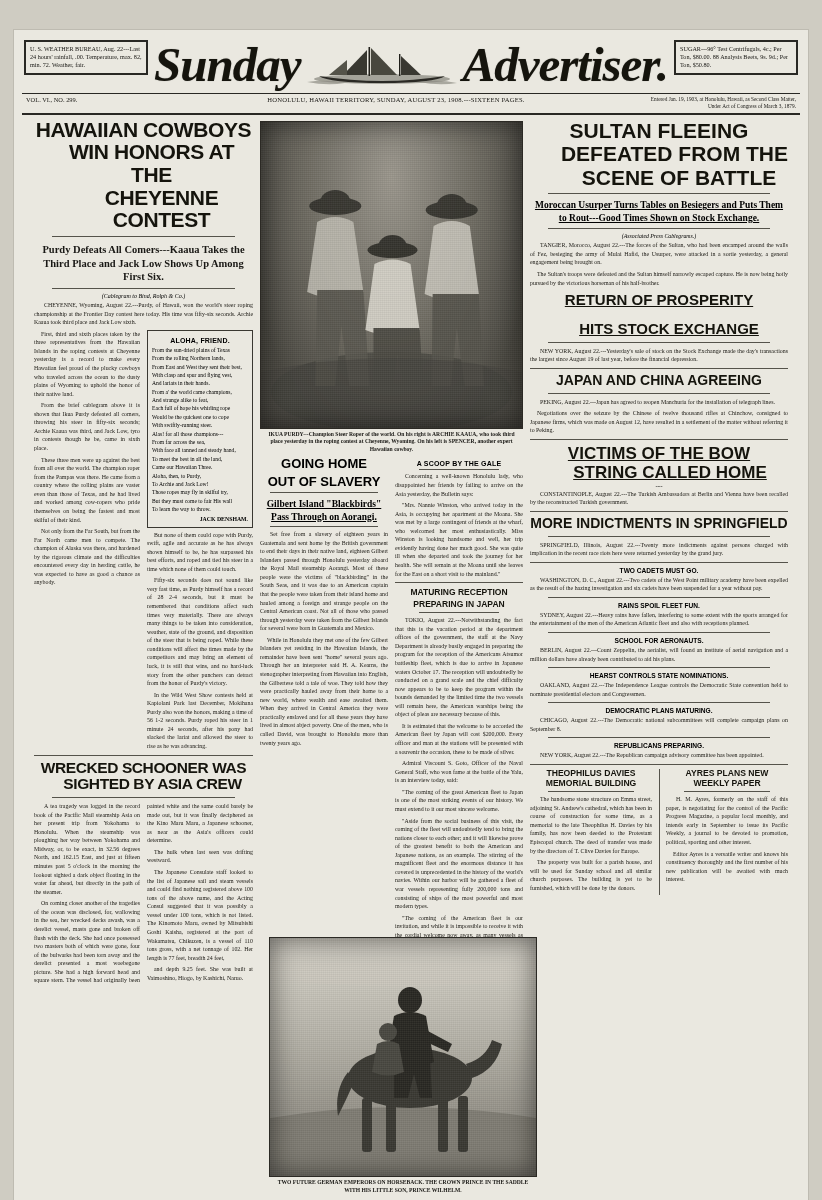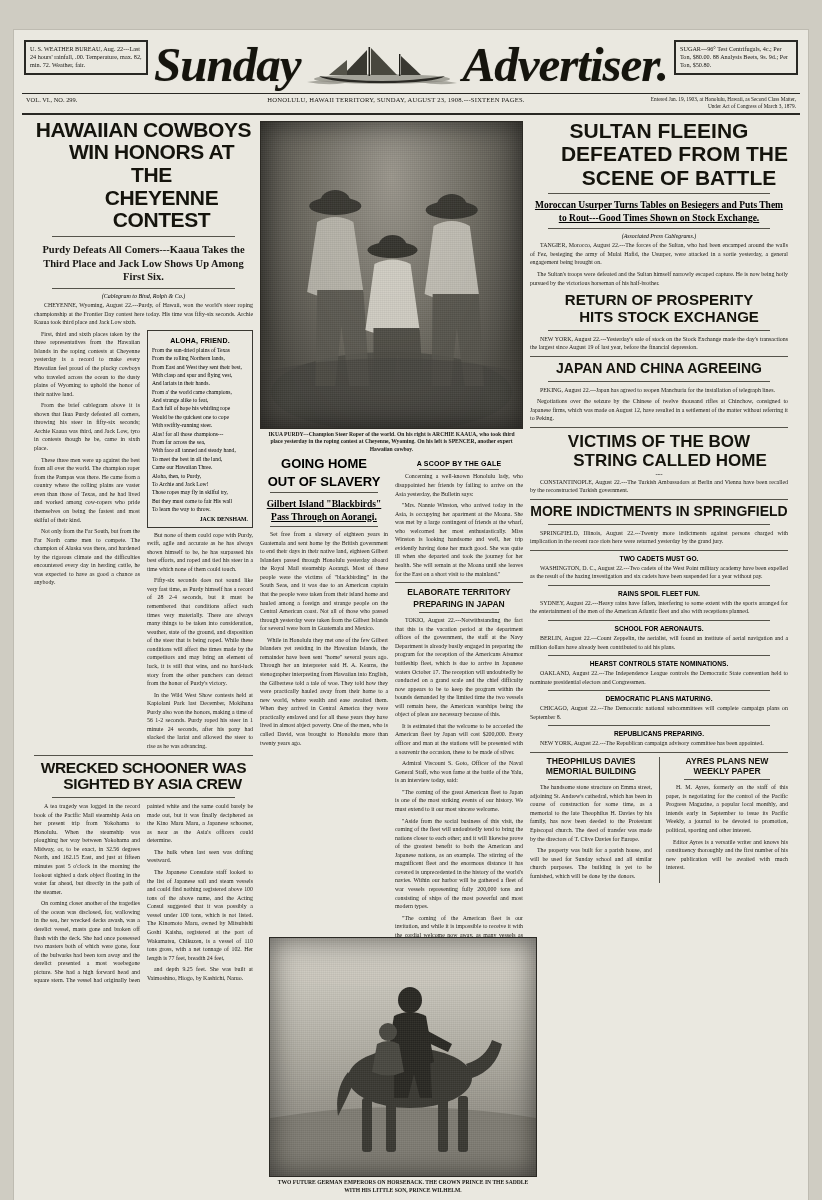--- a/index.html
+++ b/index.html
@@ -95,21 +95,21 @@
     font-family:"Liberation Sans",sans-serif;margin-bottom:3px;
   }
   .sig{text-align:right;font-size:5.8px;font-weight:bold;margin:2px 0;}
   .center{text-align:center;}
   
   .rhl{
     text-align:center;font-weight:bold;font-family:"Liberation Sans",sans-serif;
     color:#17160f;line-height:1.12;
   }
   .rhl-a{font-size:21px;}
-  .rhl-b{font-size:15px;}
+  .rhl-b{font-size:15px;text-decoration:underline;}
   .rhl-c{font-size:14px;}
   .rhl-d{font-size:14px;}
   .rhl-e{font-size:8.6px;}
   .dek{
     text-align:center;font-weight:bold;font-size:9.5px;line-height:1.32;
     margin:5px 0 3px 0;
     text-decoration:underline;
   }
   .smallcap{font-size:5.8px;text-align:center;font-style:italic;margin:2px 0;}
   
@@ -279,21 +279,21 @@
             <p class="txt first">Set free from a slavery of eighteen years in Guatemala and sent home by the British government to end their days in their native land, eighteen Gilbert Islanders passed through Honolulu yesterday aboard the Royal Mail steamship Aorangi. Most of these people were the victims of "blackbirding" in the South Seas, and it was due to an American captain that the people were taken from their island home and hauled among a foreign and strange people on the Central American coast. Not all of those who passed through yesterday were taken from the Gilbert Islands for several were born in Guatemala and Mexico.</p>
             <p class="txt">While in Honolulu they met one of the few Gilbert Islanders yet residing in the Hawaiian Islands, the remainder have been sent "home" several years ago. Through her an interpreter said H. A. Kearns, the stenographer interpreting from Hawaiian into English, the Gilbertese told a tale of woe. They told how they were practically hauled away from their home to a new world, where wealth and ease awaited them. When they arrived in Central America they were practically enslaved and for all these years they have lived in almost abject poverty. One of the men, who is called David, was brought to Honolulu more than twenty years ago.</p>
           </div>
           <div style="width:128px;">
             <div class="minihead">A SCOOP BY THE GALE</div>
             <div class="hrthin" style="margin:2px 24px;"></div>
             <p class="txt first">Concerning a well-known Honolulu lady, who disappointed her friends by failing to arrive on the Asia yesterday, the Bulletin says:</p>
             <p class="txt">"Mrs. Nannie Winston, who arrived today in the Asia, is occupying her apartment at the Moana. She was met by a large contingent of friends at the wharf, who welcomed her most enthusiastically. Miss Winston is looking handsome and well, her trip evidently having done her much good. She was quite ill when she departed and took the journey for her health. She will remain at the Moana until she leaves for the East on a short visit to the mainland."</p>
             <p class="txt"></p>
             <div class="hrfull"></div>
-            <div class="subhead">ELABORATE TERRITORY</div>
+            <div class="subhead">MATURING RECEPTION</div>
             <div class="subhead" style="margin-top:0;">PREPARING IN JAPAN</div>
             <div class="hrthin" style="margin:3px 24px;"></div>
             <p class="txt first">TOKIO, August 22.---Notwithstanding the fact that this is the vacation period at the department offices of the government, the staff at the Navy Department is already busily engaged in preparing the program for the reception of the Americans Atsumor battleship fleet, which is due to arrive in Japanese waters October 17. The reception will undoubtedly be conducted on a grand scale and the chief difficulty now appears to be to keep the program within the bounds demanded by the limited time the two vessels will remain here, the American warships being the object of pleas are necessary because of this.</p>
             <p class="txt">It is estimated that the welcome to be accorded the American fleet by Japan will cost $200,000. Every officer and man at the stations will be presented with a souvenir the occasion, these to be made of silver.</p>
             <p class="txt">Admiral Viscount S. Goto, Officer of the Naval General Staff, who won fame at the battle of the Yalu, is an interview today, said:</p>
             <p class="txt">"The coming of the great American fleet to Japan is one of the most striking events of our history. We must extend to it our most sincere welcome.</p>
             <p class="txt">"Aside from the social business of this visit, the coming of the fleet will undoubtedly tend to bring the nations closer to each other; and it will likewise prove of the greatest benefit to both the American and Japanese nations, as an example. The stirring of the magnificent fleet and the enormous distance it has covered is unprecedented in the history of the world's navies. Within our harbor will be gathered a fleet of war vessels representing fully 200,000 tons and consisting of ships of the most powerful and most modern types.</p>
             <p class="txt">"The coming of the American fleet is our invitation, and while it is impossible to receive it with the cordial welcome now away, as many vessels as are available should be assembled to pay our respects to the visitors."</p>
             <p class="txt">Continuing, Admiral Ito referred to the reports that have reached Japan from Europe which say that the Americans sailors of the fleet attacked to coming to Japanese waters and contemplated that the American blue-jackets would be likely to act like striking workmen. But, even if these reports were true, he said, Japanese sailors should not criticise the Americans on that account, as it is impossible to judge the West by the standards of the East.</p>
             <p class="txt"></p>
@@ -306,21 +306,21 @@
         <div class="rhl rhl-a" style="padding-left:14px;text-align:right;">DEFEATED FROM THE</div>
         <div class="rhl rhl-a" style="padding-left:40px;">SCENE OF BATTLE</div>
         <div class="hrthin"></div>
         <div class="dek">Moroccan Usurper Turns Tables on Besiegers and Puts Them to Rout---Good Times Shown on Stock Exchange.</div>
         <div class="hrthin"></div>
         <div class="smallcap">(Associated Press Cablegrams.)</div>
         <p class="txt lead first">TANGIER, Morocco, August 22.---The forces of the Sultan, who had been encamped around the walls of Fez, besieging the army of Mulai Hafid, the Usurper, were attacked in a sortie yesterday, a general engagement being brought on.</p>
         <p class="txt lead">The Sultan's troops were defeated and the Sultan himself narrowly escaped capture. He is now being hotly pursued by the victorious horseman of his half-brother.</p>
 
         <div class="rhl rhl-b" style="margin-top:5px;">RETURN OF PROSPERITY</div>
-        <div class="rhl rhl-b" style="padding-left:20px;">HITS STOCK EXCHANGE</div>
+        <div class="rhl rhl-b" style="padding-left:20px;margin-top:12px;">HITS STOCK EXCHANGE</div>
         <div class="hrthin"></div>
         <p class="txt first">NEW YORK, August 22.---Yesterday's sale of stock on the Stock Exchange made the day's transactions the largest since August 19 of last year, before the financial depression.</p>
 
         <div class="hrfull"></div>
         <div class="rhl rhl-c">JAPAN AND CHINA AGREEING</div>
         <div class="hrthin"></div>
         <p class="txt first">PEKING, August 22.---Japan has agreed to reopen Manchuria for the installation of telegraph lines.</p>
         <p class="txt">Negotiations over the seizure by the Chinese of twelve thousand rifles at Chinchow, consigned to Japanese firms, which was made on August 12, have resulted in a settlement of the matter without referring it to Peking.</p>
 
         <div class="hrfull"></div>

